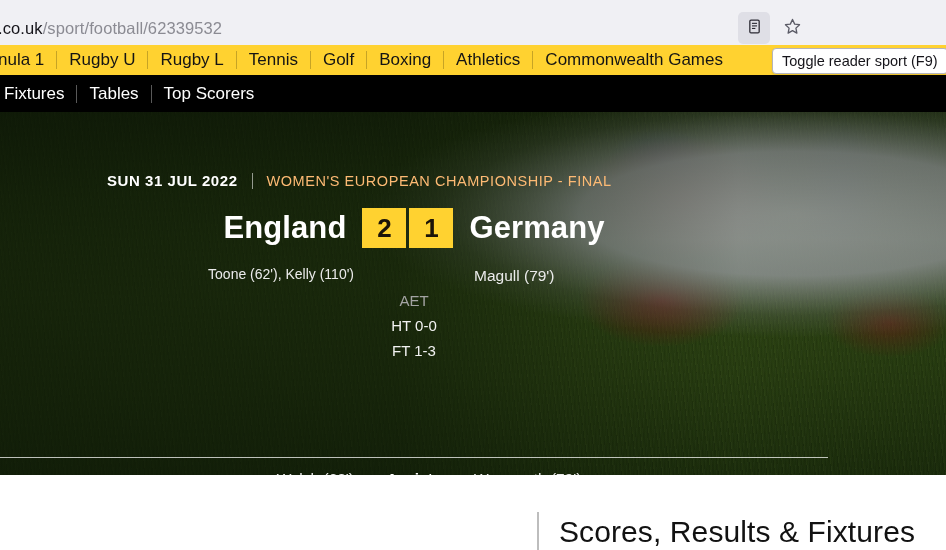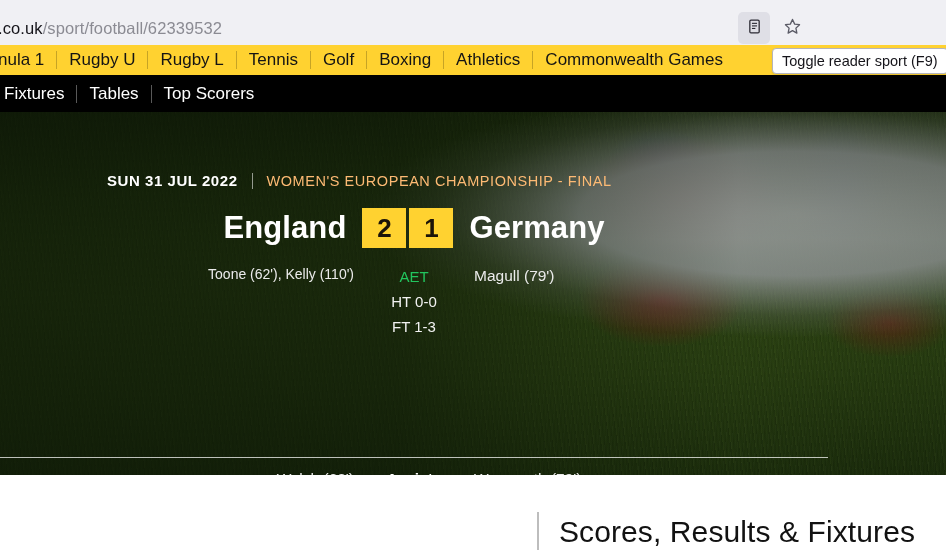--- a/index.html
+++ b/index.html
@@ -268,22 +268,23 @@
     color: #ebebeb;
     padding-left: 14px;
     line-height: 1.5;
   }
   .status-col {
     text-align: center;
     line-height: 1.67;
   }
   .status-aet {
     font-size: 15px;
-    color: #22c55e;
+    color: #a3a3a3;
     font-weight: 400;
+    margin-top: 24px;
   }
   .status-line {
     font-size: 15px;
     color: #f2f2f2;
   }
 
   .divider {
     position: absolute;
     top: 345px;
     left: 0;

